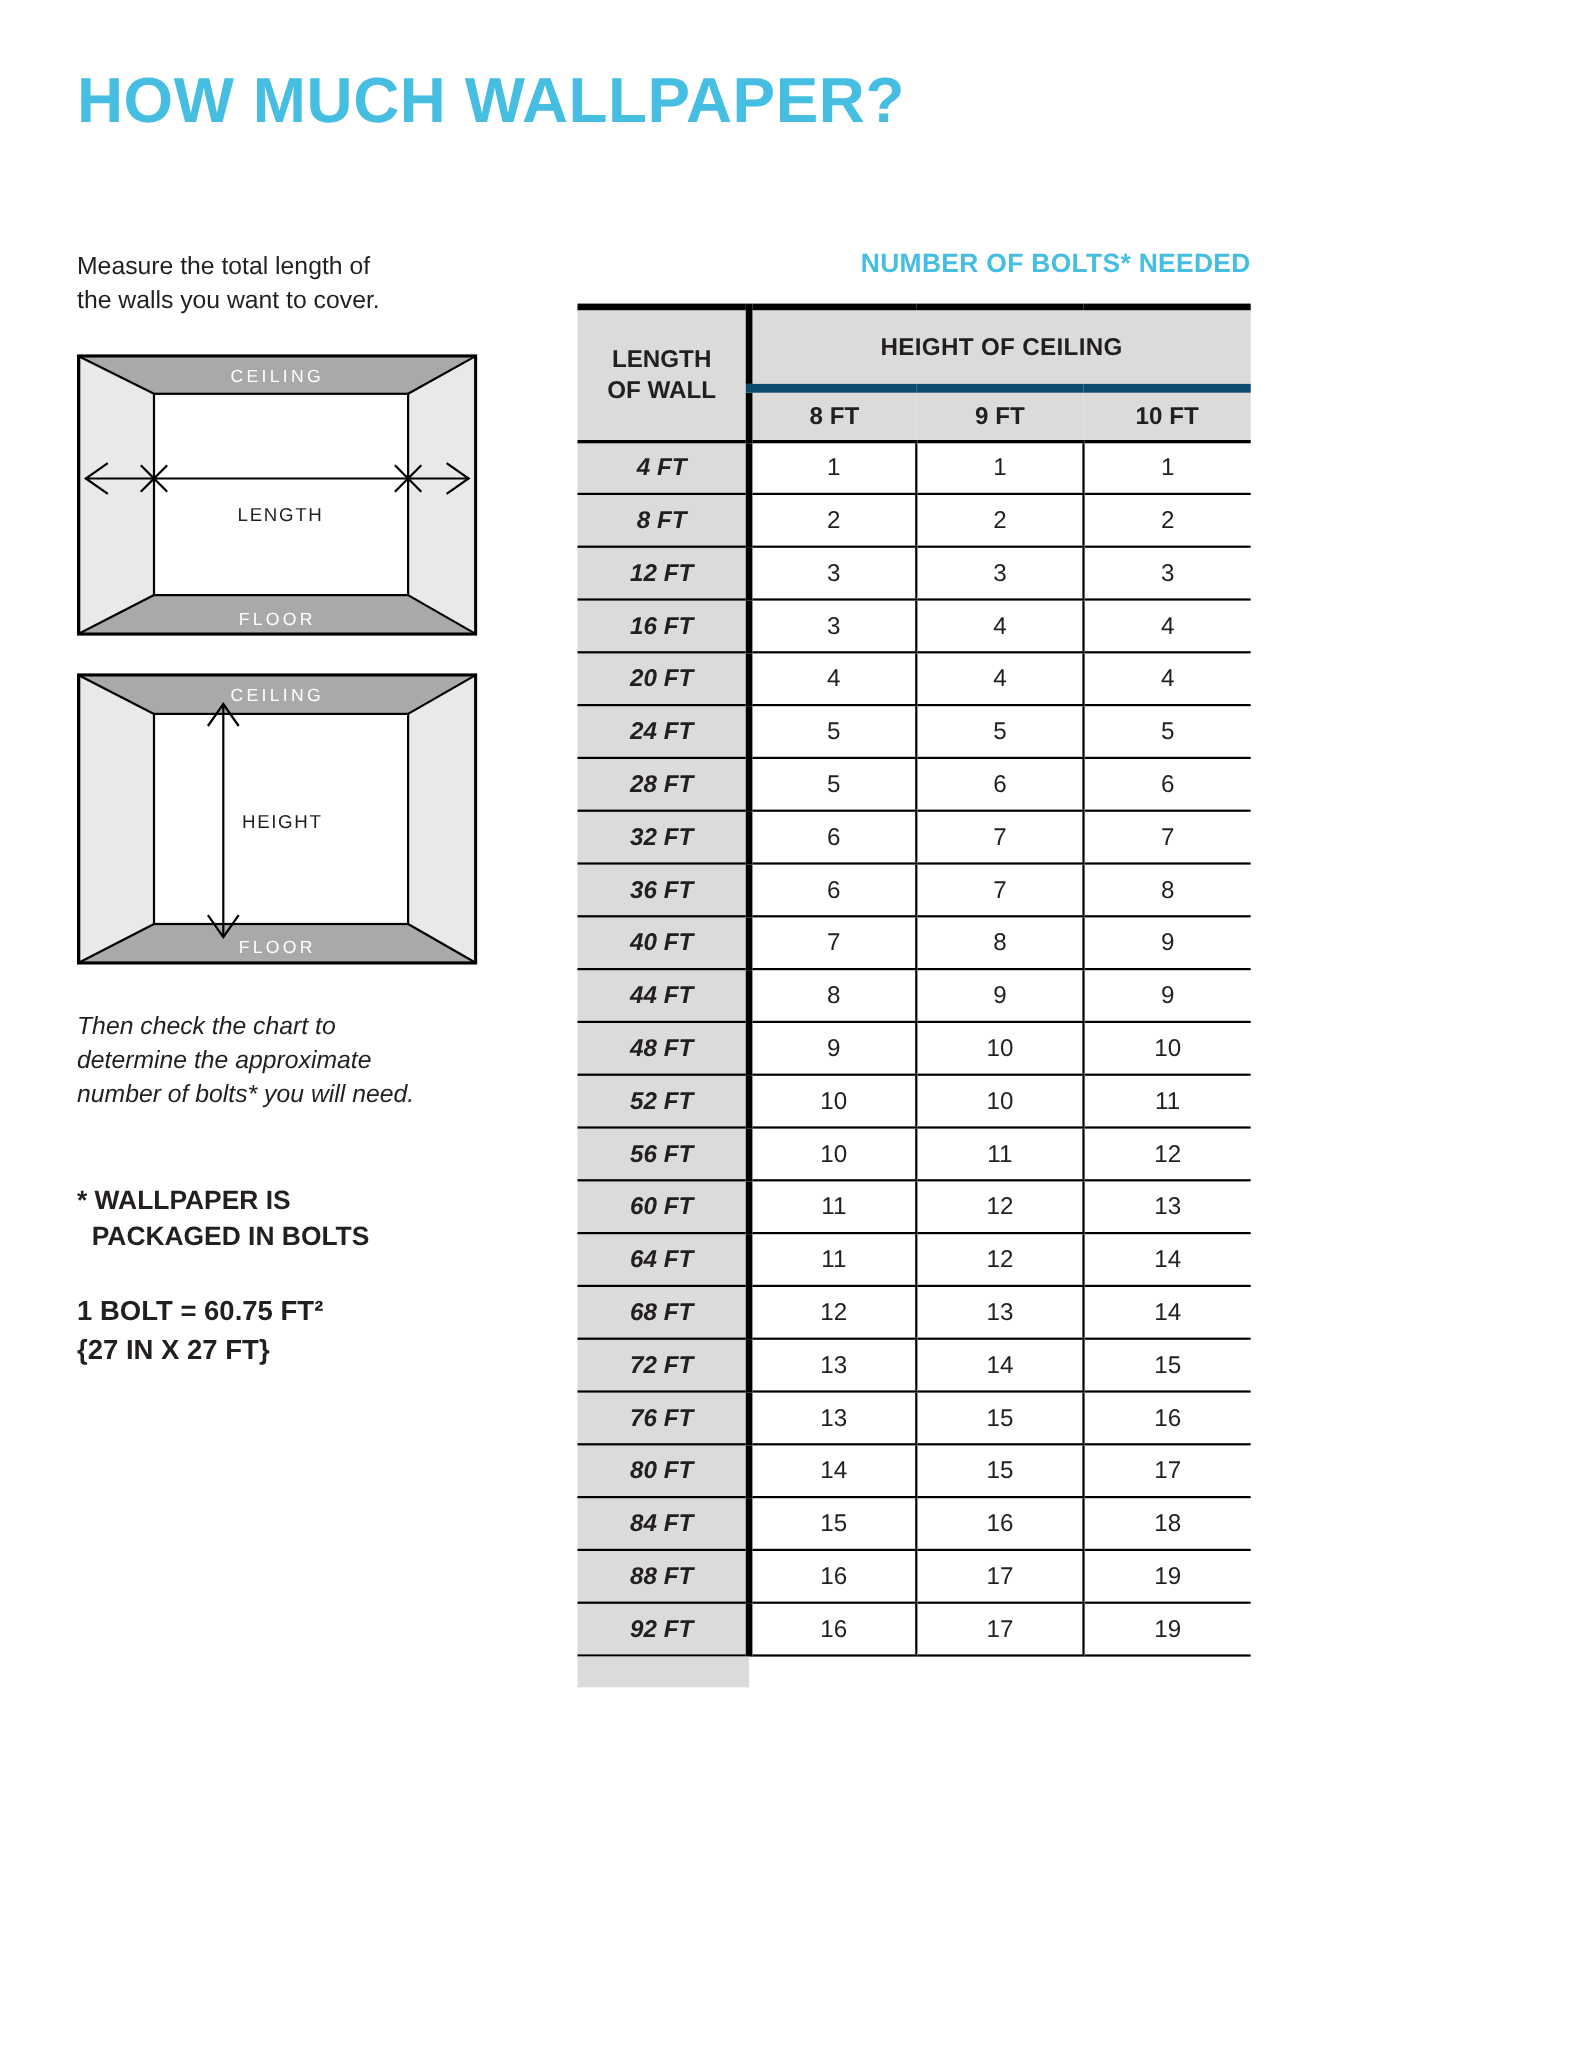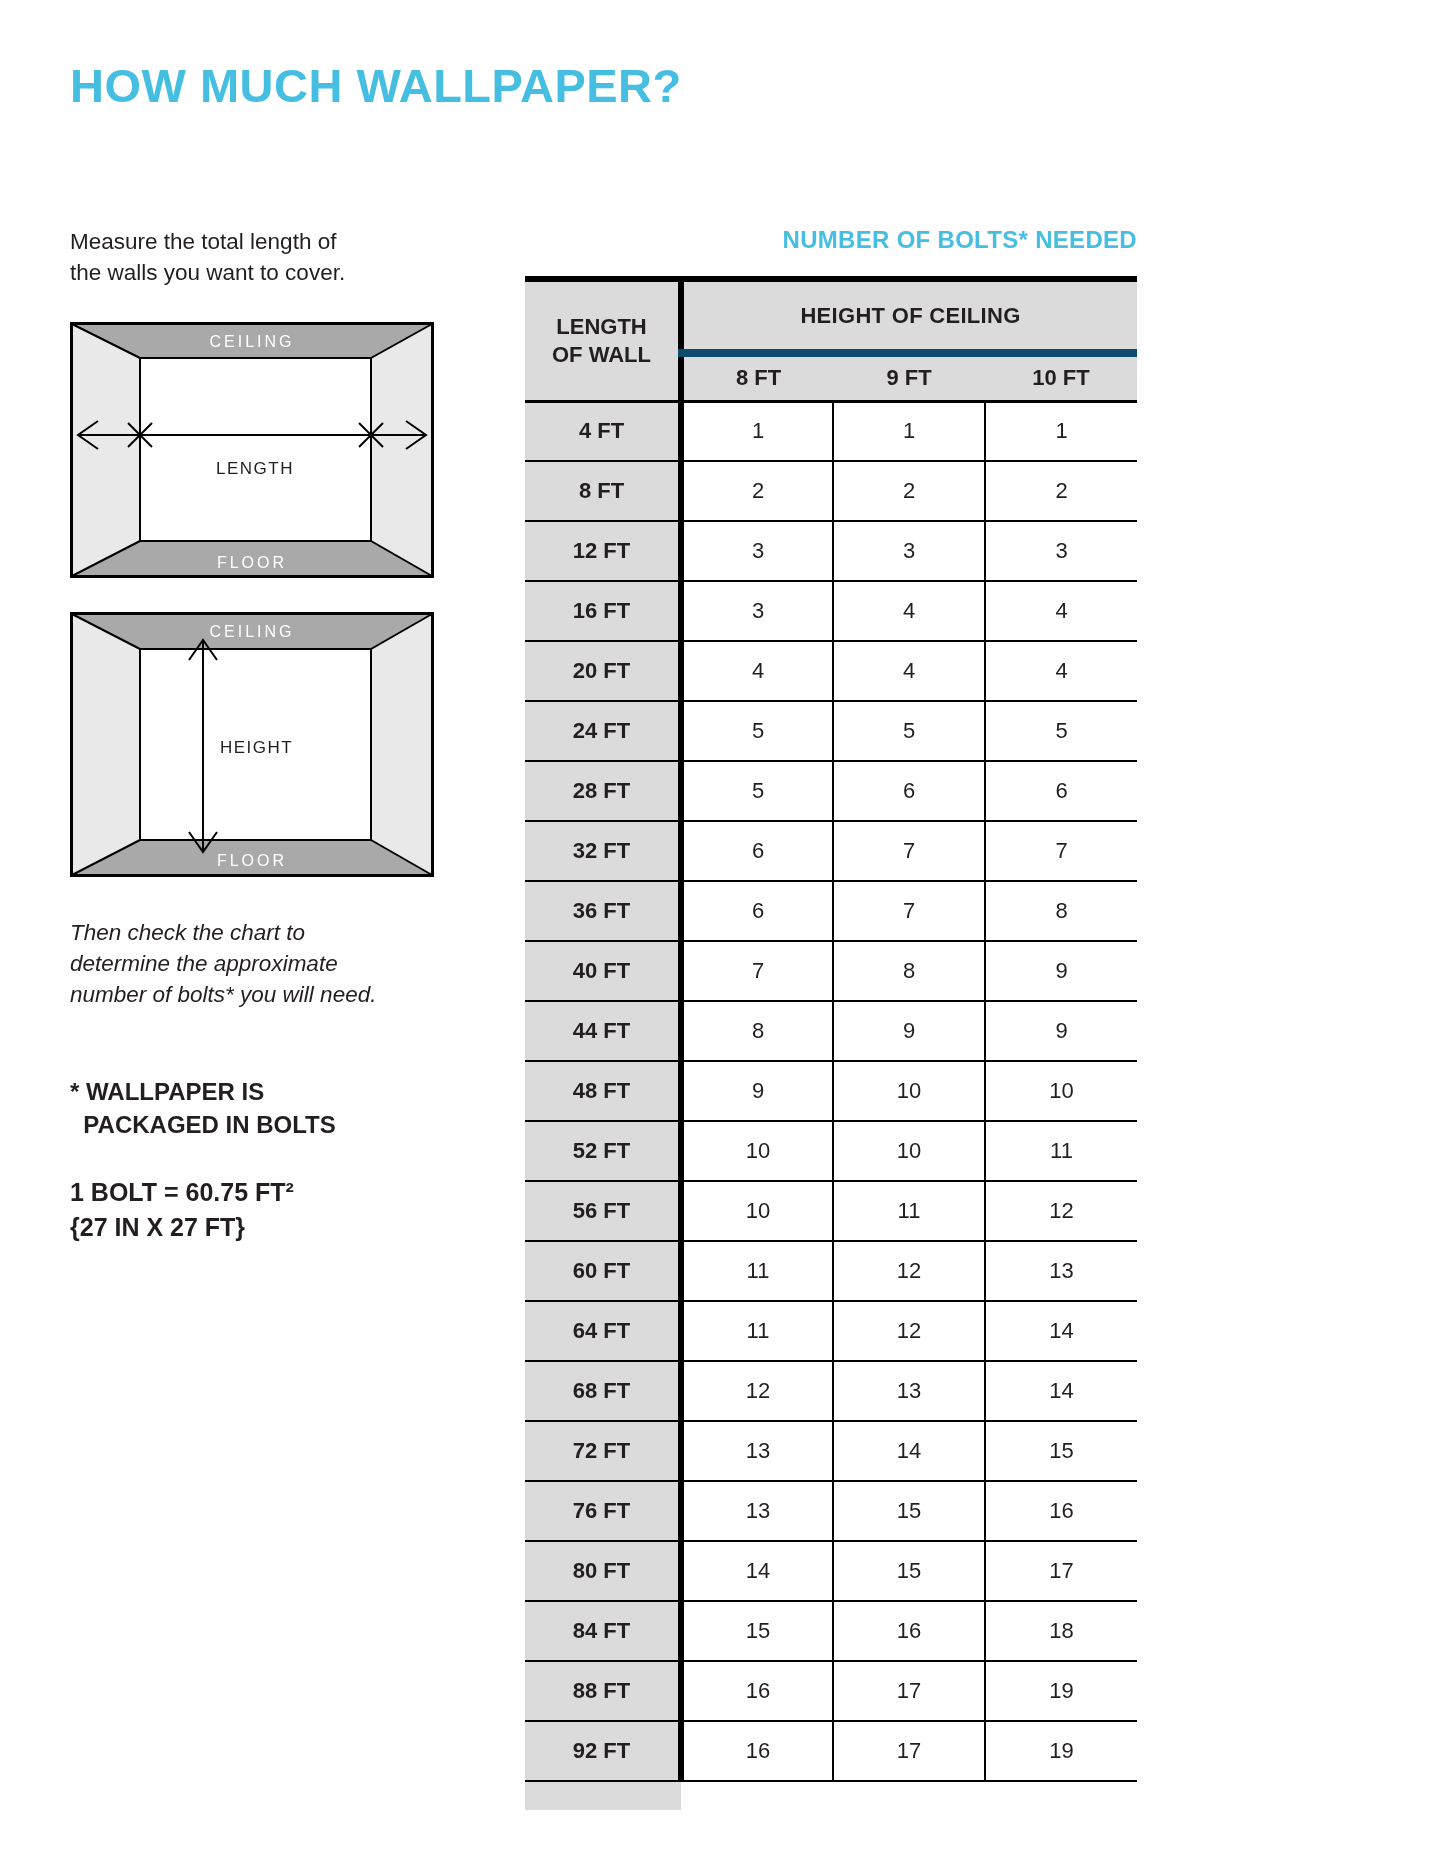--- a/index.html
+++ b/index.html
@@ -6,21 +6,21 @@
   html, body { background: #ffffff; }
   body {
     width: 1445px; height: 1870px;
     font-family: "Liberation Sans", sans-serif;
     color: #231f20;
   }
   .page { position: relative; width: 1445px; height: 1870px; background: #fff; overflow: hidden; }
 
   .page-title {
     position: absolute; left: 70px; top: 58px;
-    font-size: 47px; font-weight: bold; color: #45bee2; letter-spacing: 0.5px;
+    font-size: 58px; font-weight: bold; color: #45bee2; letter-spacing: 0.5px;
   }
 
   .left-col { position: absolute; left: 70px; top: 226px; width: 400px; }
   .right-col { position: absolute; left: 525px; top: 226px; width: 612px; }
 
   .section-heading {
     font-size: 24px; font-weight: bold; color: #45bee2; letter-spacing: 0.3px;
   }
   .right-col .section-heading { text-align: right; }
 
@@ -66,22 +66,22 @@
   }
   .group-header {
     background: #dbdbdb; font-weight: bold; font-size: 23px;
     height: 74px; border-bottom: 8px solid #0c4a6e; letter-spacing: 0.3px;
   }
   .sub-header {
     background: #dbdbdb; font-weight: bold; height: 48px;
     border-bottom: 3px solid #000;
   }
   .bolts-table tbody th {
-    background: #dbdbdb; font-weight: bold; height: 60px;
-    border-right: 6px solid #000; border-bottom: 2px solid #000;
+    background: #dbdbdb; font-weight: bold; height: 48px;
+    border-right: 6px solid #000; border-bottom: 2px solid #000; font-style: italic;
   }
   .bolts-table tbody td {
     border-bottom: 2px solid #000; border-left: 2px solid #000;
     background: #fff;
   }
   .gray-stub { width: 156px; height: 28px; background: #dbdbdb; }
 </style>
 </head>
 <body>
 

